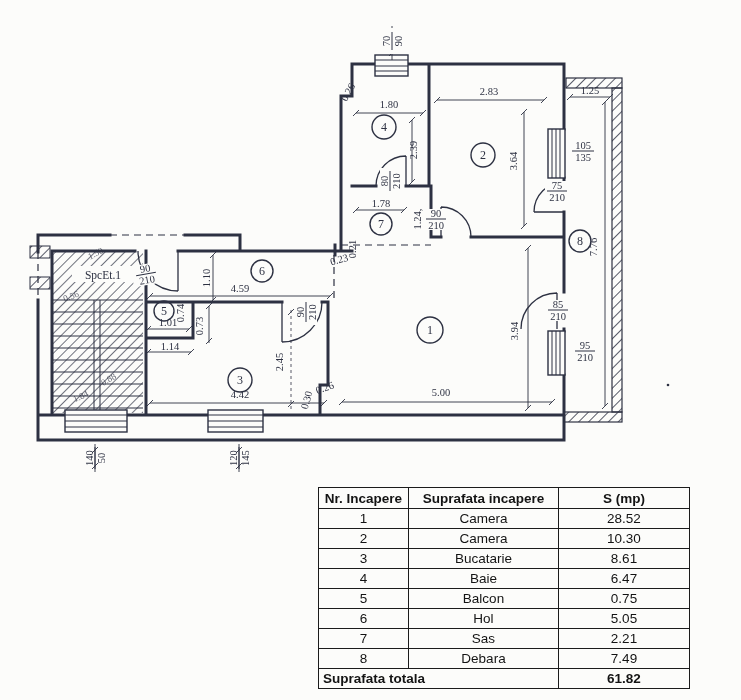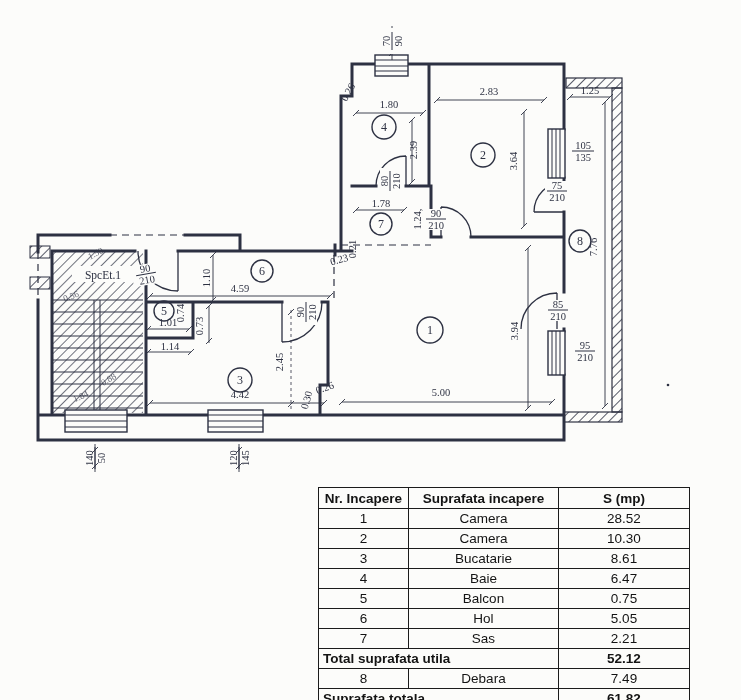--- a/index.html
+++ b/index.html
@@ -324,24 +324,20 @@
       <td>6</td>
       <td>Hol</td>
       <td>5.05</td>
     </tr>
     <tr>
       <td>7</td>
       <td>Sas</td>
       <td>2.21</td>
     </tr>
     <tr>
-      <td colspan="2" class="tl">Total suprafata utila</td>
-      <td class="tv">52.12</td>
-    </tr>
-    <tr>
       <td>8</td>
       <td>Debara</td>
       <td>7.49</td>
     </tr>
     <tr>
       <td colspan="2" class="tl">Suprafata totala</td>
       <td class="tv">61.82</td>
     </tr>
   </tbody>
 </table>

